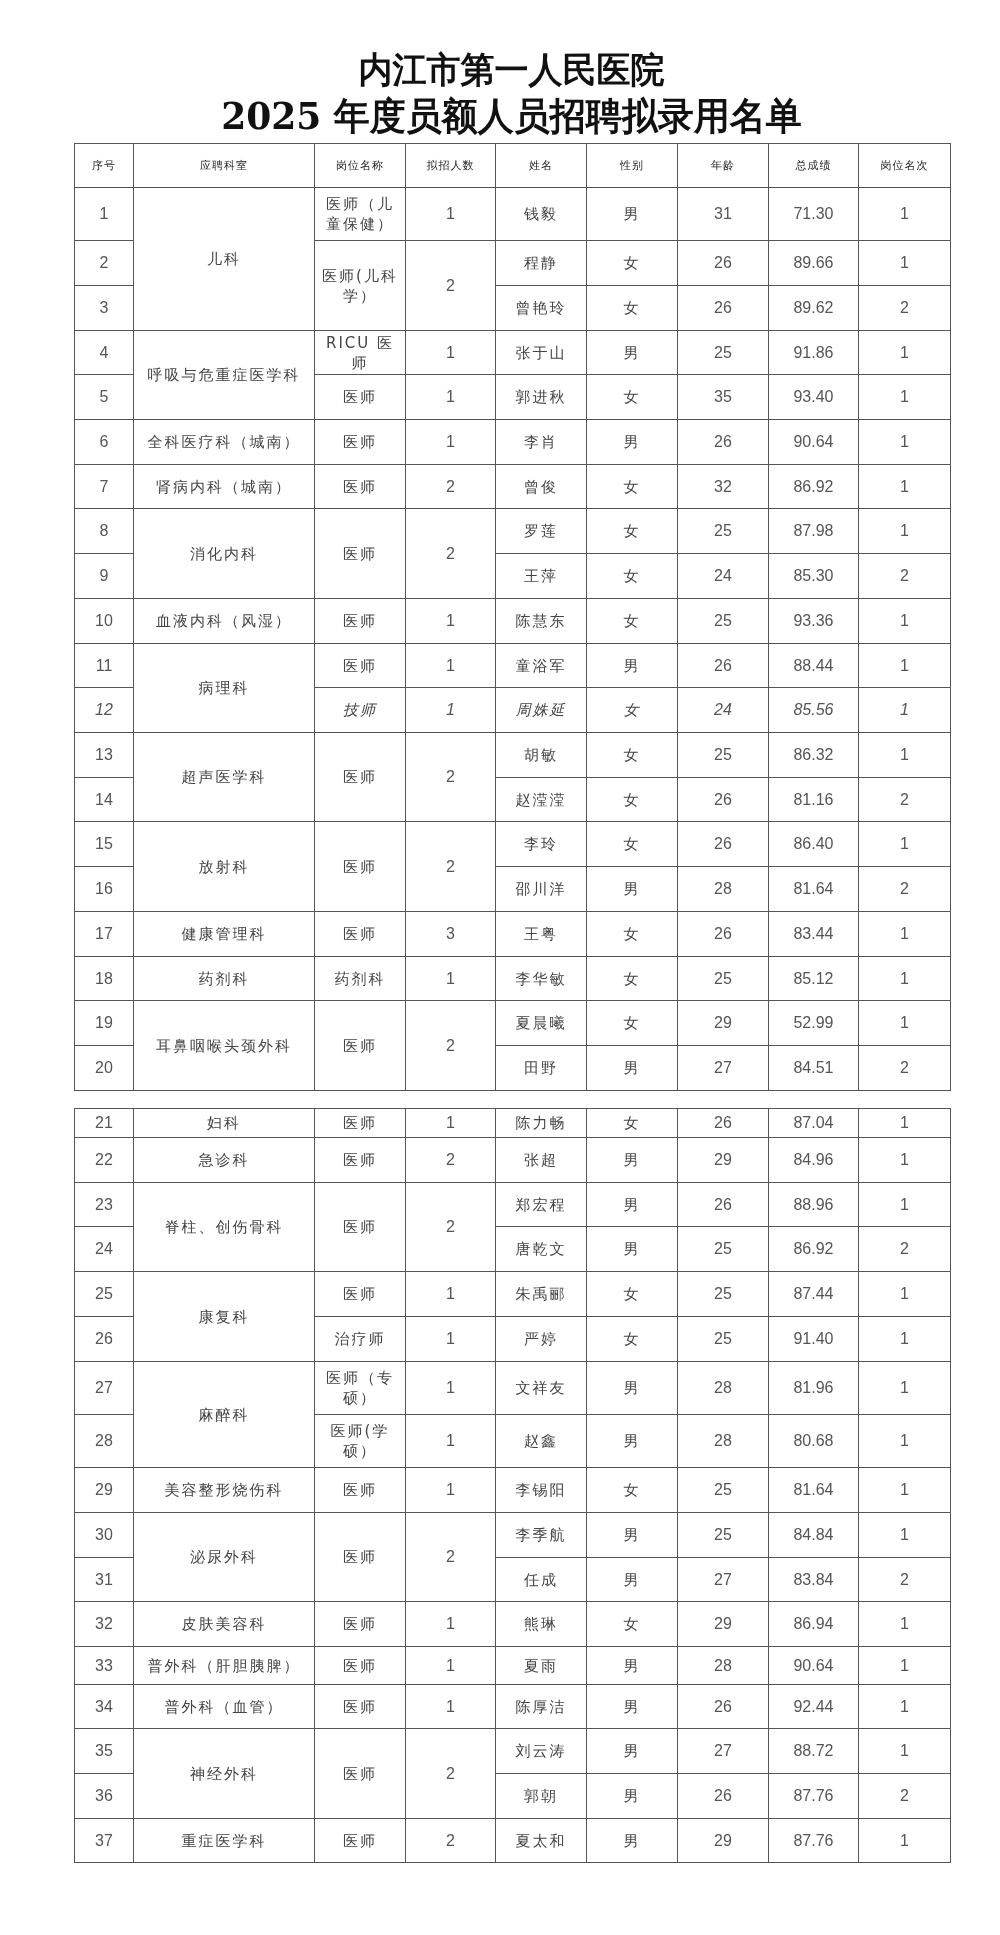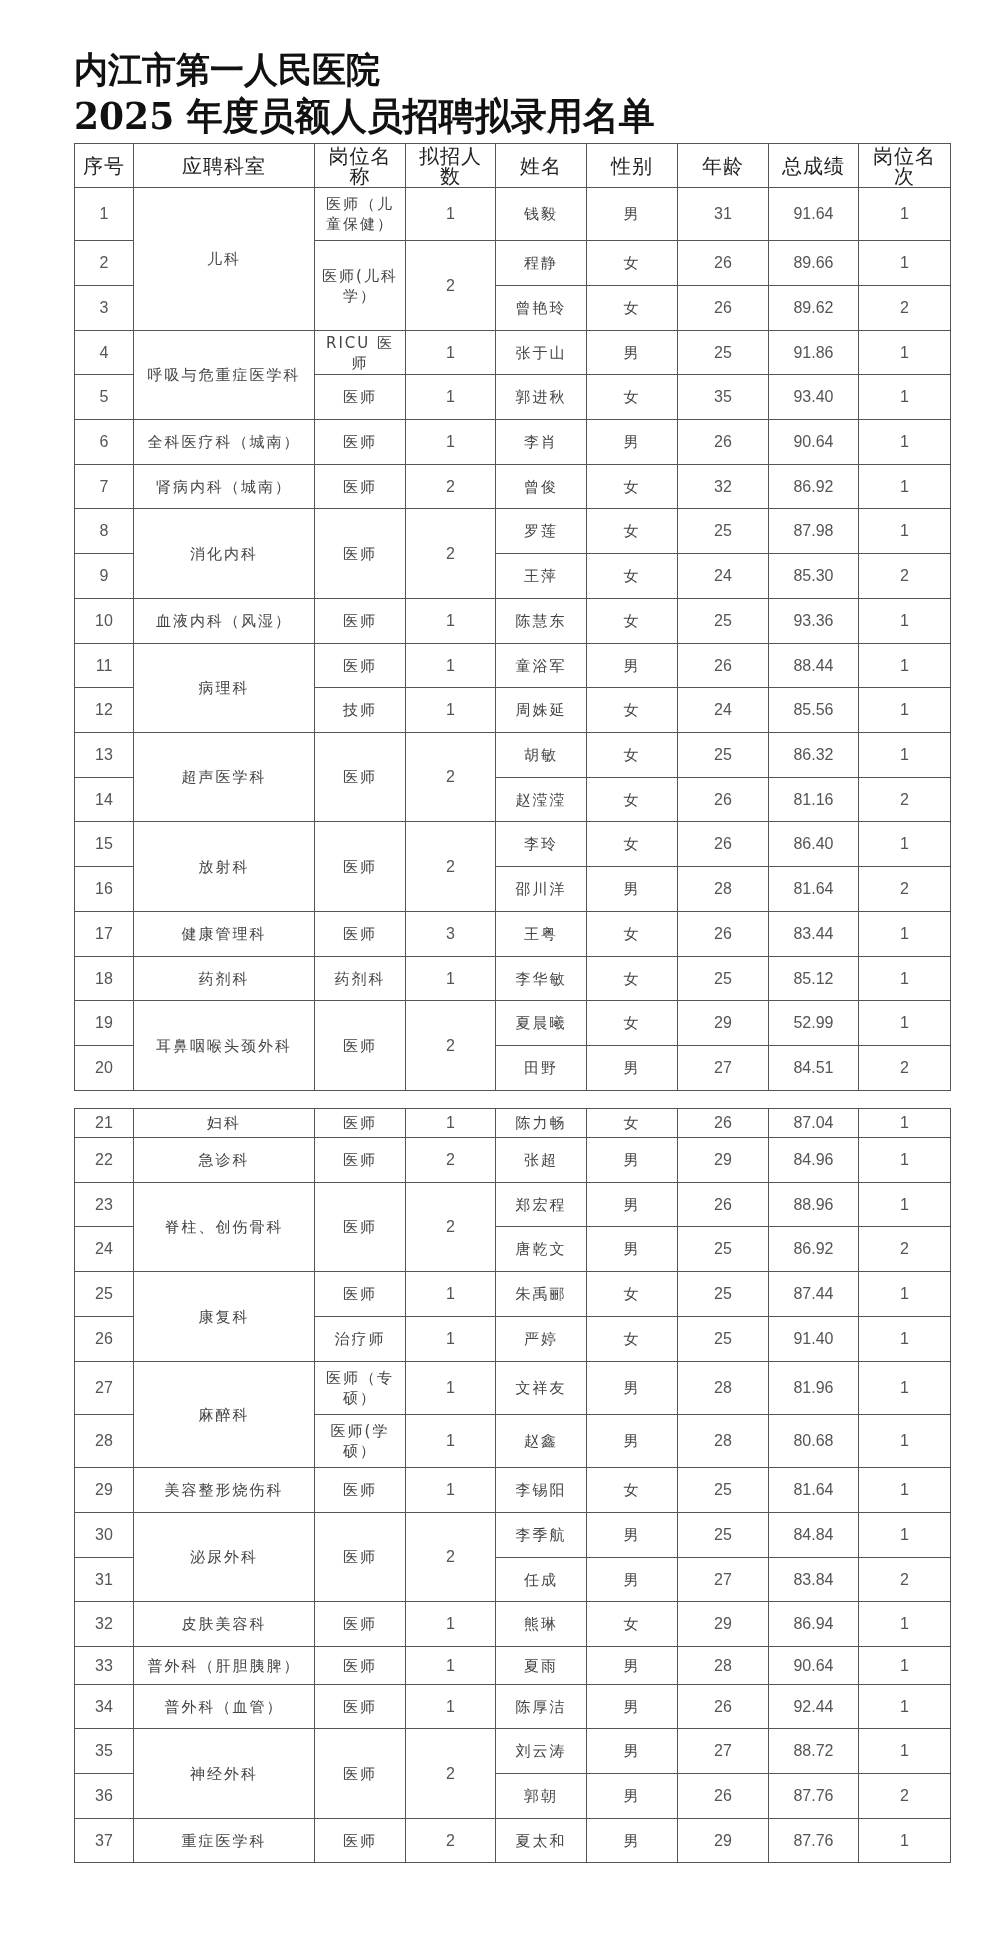--- a/index.html
+++ b/index.html
@@ -1,26 +1,26 @@
 <!DOCTYPE html>
 <html><head>
 <meta charset="utf-8">
 <style>
   html, body { margin: 0; padding: 0; background: #ffffff; }
   body { width: 1000px; height: 1935px; position: relative; overflow: hidden;
          font-family: "DejaVu Sans", "Liberation Sans", sans-serif; color: #333333; }
-  .title-block { position: absolute; left: 74px; top: 46px; width: 875px; text-align: left; }
+  .title-block { position: absolute; left: 74px; top: 46px; width: 875px; text-align: center; }
   .title-line { font-family: "DejaVu Serif", "Liberation Serif", serif; font-weight: bold; color: #111111;
                 font-size: 34px; line-height: 46px; letter-spacing: 0px; white-space: nowrap;
                 transform: scaleY(1.05); }
   .title-line.l2 { font-size: 36px; }
   table.roster { position: absolute; left: 74px; width: 876px; border-collapse: collapse; table-layout: fixed; }
   table.roster td, table.roster th { border: 1.3px solid #555555; text-align: center; vertical-align: middle;
      padding: 0 4px; font-size: 15px; color: #444444; letter-spacing: 2px; line-height: 20px; font-weight: normal; }
-  table.roster th { font-family: "DejaVu Serif", "Liberation Serif", serif; font-size: 20px; color: #222222; letter-spacing: 1px; }
+  table.roster th { font-family: "DejaVu Serif", "Liberation Serif", serif; font-size: 11px; color: #222222; letter-spacing: 1px; }
   table.roster td.num { font-family: "Liberation Sans", "DejaVu Sans", sans-serif; font-size: 16px; letter-spacing: 0; color: #555555; }
   #table-1 { top: 143px; }
   #table-2 { top: 1108px; }
   tr.h44 { height: 44px; }
 </style>
 </head>
 <body>
 
 <div class="title-block">
   <div class="title-line l1">内江市第一人民医院</div>
@@ -54,21 +54,21 @@
     </thead>
   <tbody>
       <tr style="height: 53px;">
         <td class="num">1</td>
         <td rowspan="3">儿科</td>
         <td>医师（儿童保健）</td>
         <td class="num">1</td>
         <td>钱毅</td>
         <td>男</td>
         <td class="num">31</td>
-        <td class="num">91.64</td>
+        <td class="num">71.30</td>
         <td class="num">1</td>
       </tr>
       <tr style="height: 45px;">
         <td class="num">2</td>
         <td rowspan="2">医师(儿科学）</td>
         <td class="num" rowspan="2">2</td>
         <td>程静</td>
         <td>女</td>
         <td class="num">26</td>
         <td class="num">89.66</td>
@@ -159,21 +159,21 @@
         <td class="num">11</td>
         <td rowspan="2">病理科</td>
         <td>医师</td>
         <td class="num">1</td>
         <td>童浴军</td>
         <td>男</td>
         <td class="num">26</td>
         <td class="num">88.44</td>
         <td class="num">1</td>
       </tr>
-      <tr style="height: 45px;">
+      <tr style="height: 45px; font-style: italic;">
         <td class="num">12</td>
         <td>技师</td>
         <td class="num">1</td>
         <td>周姝延</td>
         <td>女</td>
         <td class="num">24</td>
         <td class="num">85.56</td>
         <td class="num">1</td>
       </tr>
       <tr style="height: 45px;">

